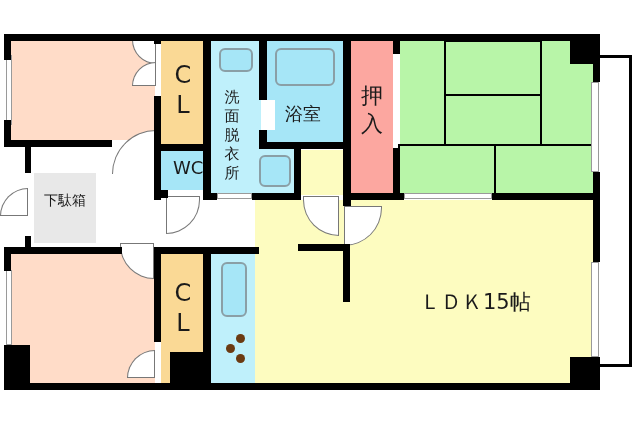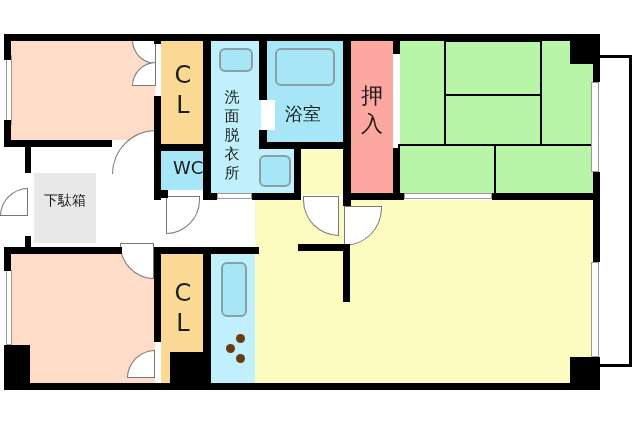--- a/index.html
+++ b/index.html
@@ -105,13 +105,14 @@
   <div class="wall" style="left:203px;top:247px;width:8px;height:140px;"></div>
   <div class="wall" style="left:170px;top:352px;width:36px;height:34px;"></div>
 
   <span class="lbl" style="left:172px;top:60px;font-size:24px;width:22px;word-break:break-all;white-space:normal;line-height:30px;text-align:center;">CL</span>
   <span class="lbl" style="left:163px;top:157px;font-size:18px;margin-left:10px;">WC</span>
   <span class="lbl" style="left:224px;top:88px;font-size:15px;width:16px;white-space:normal;word-break:break-all;line-height:19px;text-align:center;">洗面脱衣所</span>
   <span class="lbl" style="left:285px;top:102px;font-size:18px;">浴室</span>
   <span class="lbl" style="left:360px;top:82px;font-size:22px;width:24px;white-space:normal;word-break:break-all;line-height:28px;text-align:center;">押入</span>
   <span class="lbl" style="left:44px;top:192px;font-size:14px;">下駄箱</span>
   <span class="lbl" style="left:172px;top:278px;font-size:24px;width:22px;white-space:normal;word-break:break-all;line-height:30px;text-align:center;">CL</span>
+  <span class="lbl" style="left:420px;top:288px;font-size:21px;">ＬＤＫ15帖</span>
 </div>
 
 </body></html>

